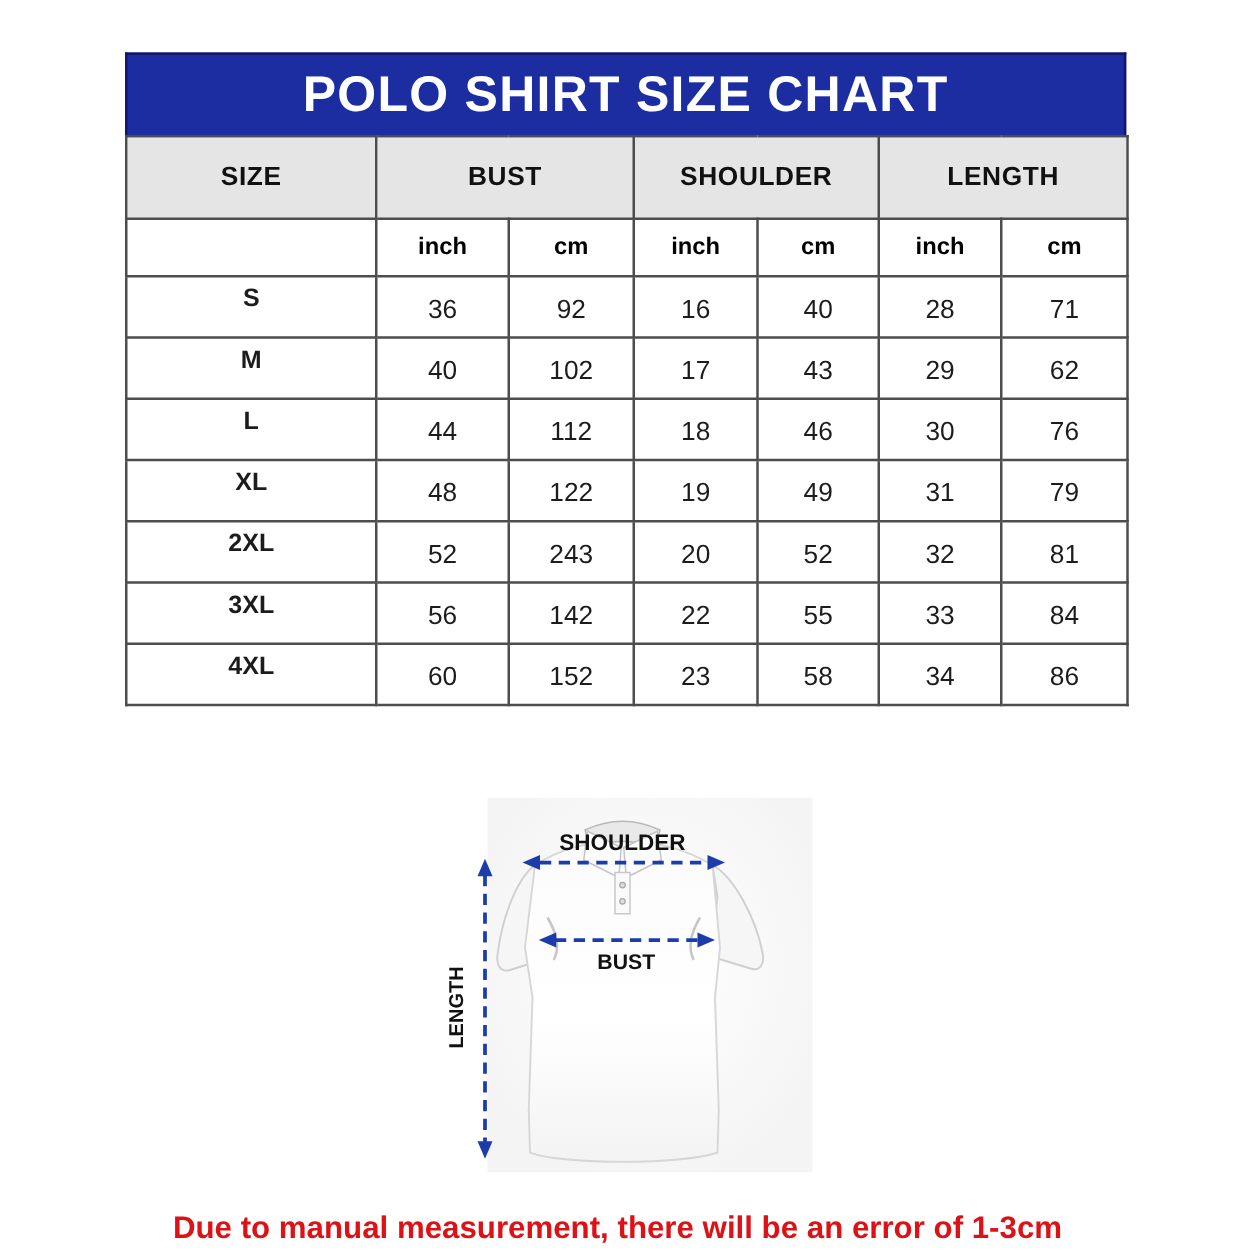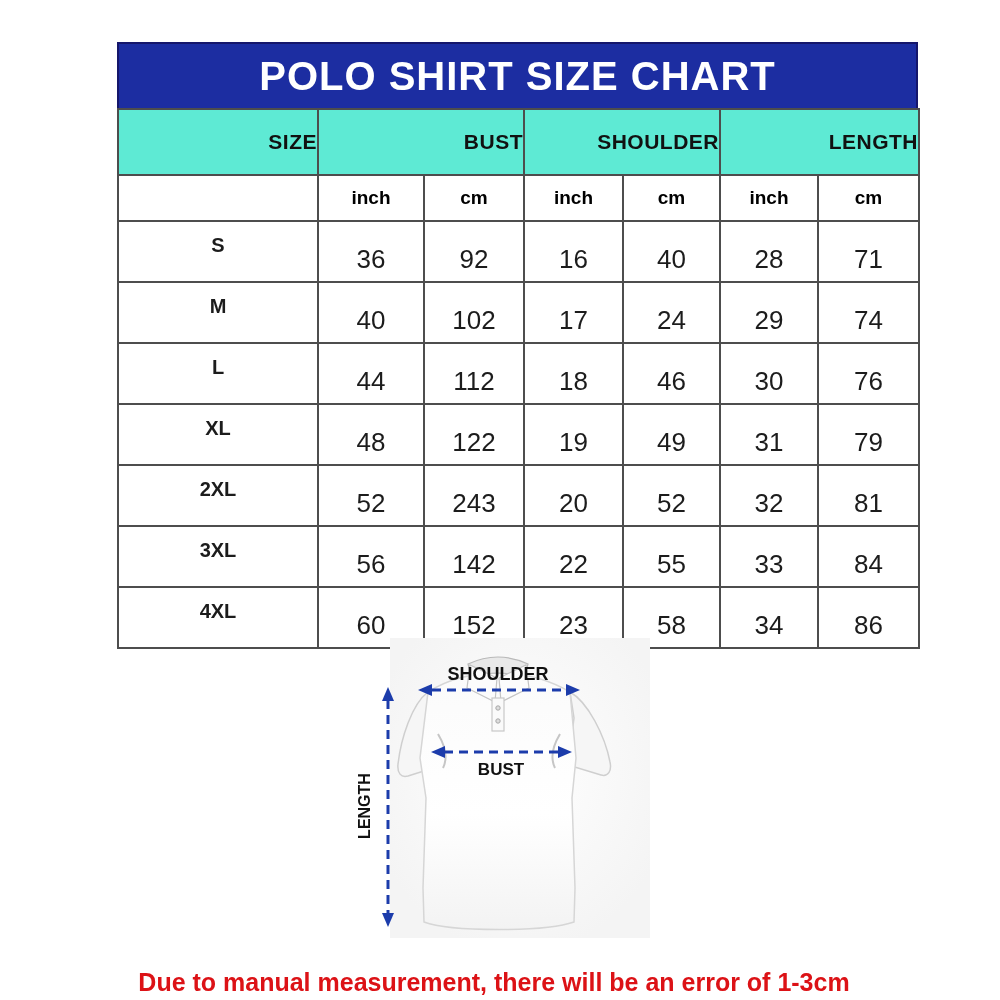--- a/index.html
+++ b/index.html
@@ -2,43 +2,43 @@
 <html><head>
 <meta charset="utf-8">
 <style>
   html,body{margin:0;padding:0;background:#ffffff;}
   .page{
     position:relative;width:1000px;height:1000px;background:#ffffff;
     overflow:hidden;font-family:"Liberation Sans",sans-serif;color:#1c1c1c;
   }
 
   
-  .size-chart{position:absolute;left:117px;top:42px;width:801px;}
+  .size-chart{position:absolute;left:100px;top:42px;width:801px;}
   .chart-title{
     box-sizing:border-box;height:66px;border:2px solid #15166b;border-bottom:none;
     background:#1c2da1;color:#ffffff;display:flex;align-items:center;justify-content:center;
     font-size:40px;font-weight:900;letter-spacing:1px;
   }
   table.sizes{
     width:100%;border-collapse:collapse;table-layout:fixed;
     border:2px solid #1a1a1a;
   }
   table.sizes td,table.sizes th{
     border:2px solid #4d4d4d;text-align:center;vertical-align:middle;padding:0;
     overflow:hidden;
   }
   tr.group-row th{
-    height:64px;background:#5eead4;font-size:21px;font-weight:700;letter-spacing:.5px;color:#111;text-align:right;
+    height:64px;background:#e5e5e5;font-size:21px;font-weight:700;letter-spacing:.5px;color:#111;
   }
   tr.unit-row td{height:44px;font-size:19px;font-weight:700;color:#000000;background:#fff;}
   tr.data-row td{height:43px;background:#fff;}
   tr.data-row td.size-cell span{
     display:inline-block;font-size:20px;font-weight:700;transform:translateY(-6px);
   }
-  tr.data-row td.num-cell{font-size:26px;font-weight:400;padding-top:16px;}
+  tr.data-row td.num-cell{font-size:21px;font-weight:400;padding-top:4px;}
 
   
   .diagram{position:absolute;left:350px;top:638px;width:330px;height:300px;}
   .diagram svg{display:block;}
 
   
   .note{
     position:absolute;left:0;top:968px;width:988px;text-align:center;
     font-size:25px;font-weight:700;color:#dc1216;
   }
@@ -84,23 +84,23 @@
         <td class="num-cell">16</td>
         <td class="num-cell">40</td>
         <td class="num-cell">28</td>
         <td class="num-cell">71</td>
       </tr>
       <tr class="data-row">
         <td class="size-cell"><span>M</span></td>
         <td class="num-cell">40</td>
         <td class="num-cell">102</td>
         <td class="num-cell">17</td>
-        <td class="num-cell">24</td>
+        <td class="num-cell">43</td>
         <td class="num-cell">29</td>
-        <td class="num-cell">74</td>
+        <td class="num-cell">62</td>
       </tr>
       <tr class="data-row">
         <td class="size-cell"><span>L</span></td>
         <td class="num-cell">44</td>
         <td class="num-cell">112</td>
         <td class="num-cell">18</td>
         <td class="num-cell">46</td>
         <td class="num-cell">30</td>
         <td class="num-cell">76</td>
       </tr>

